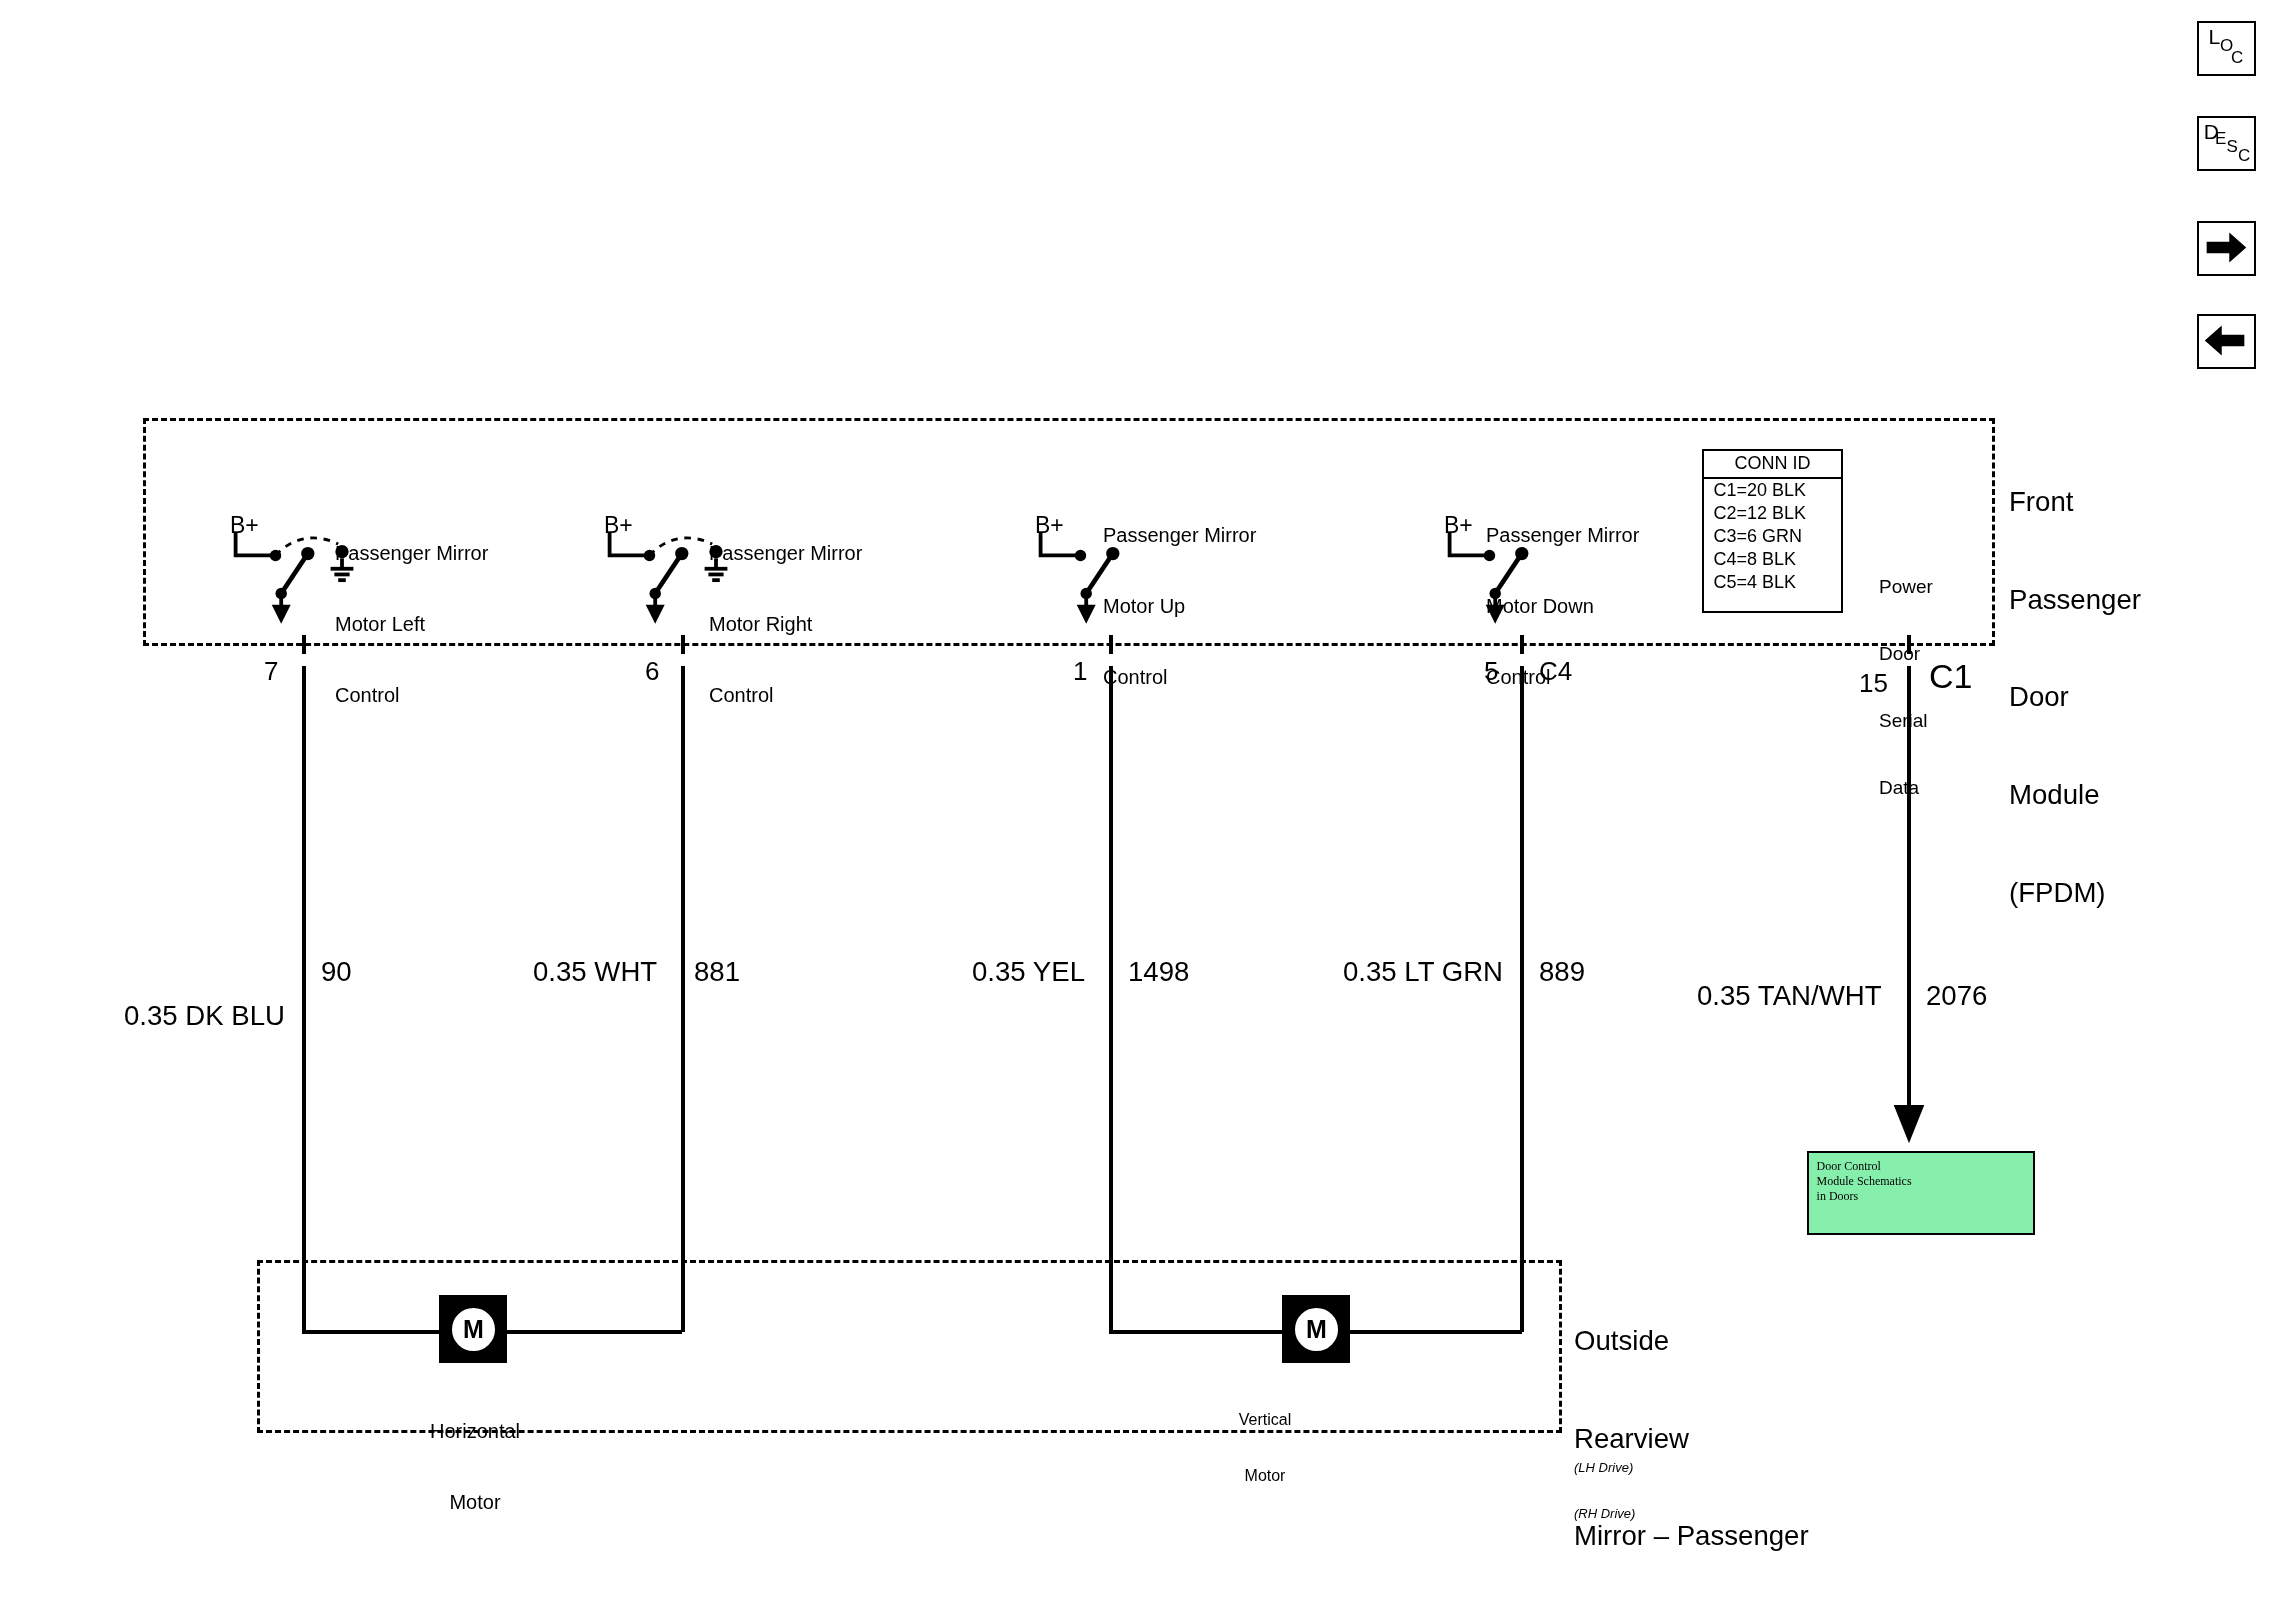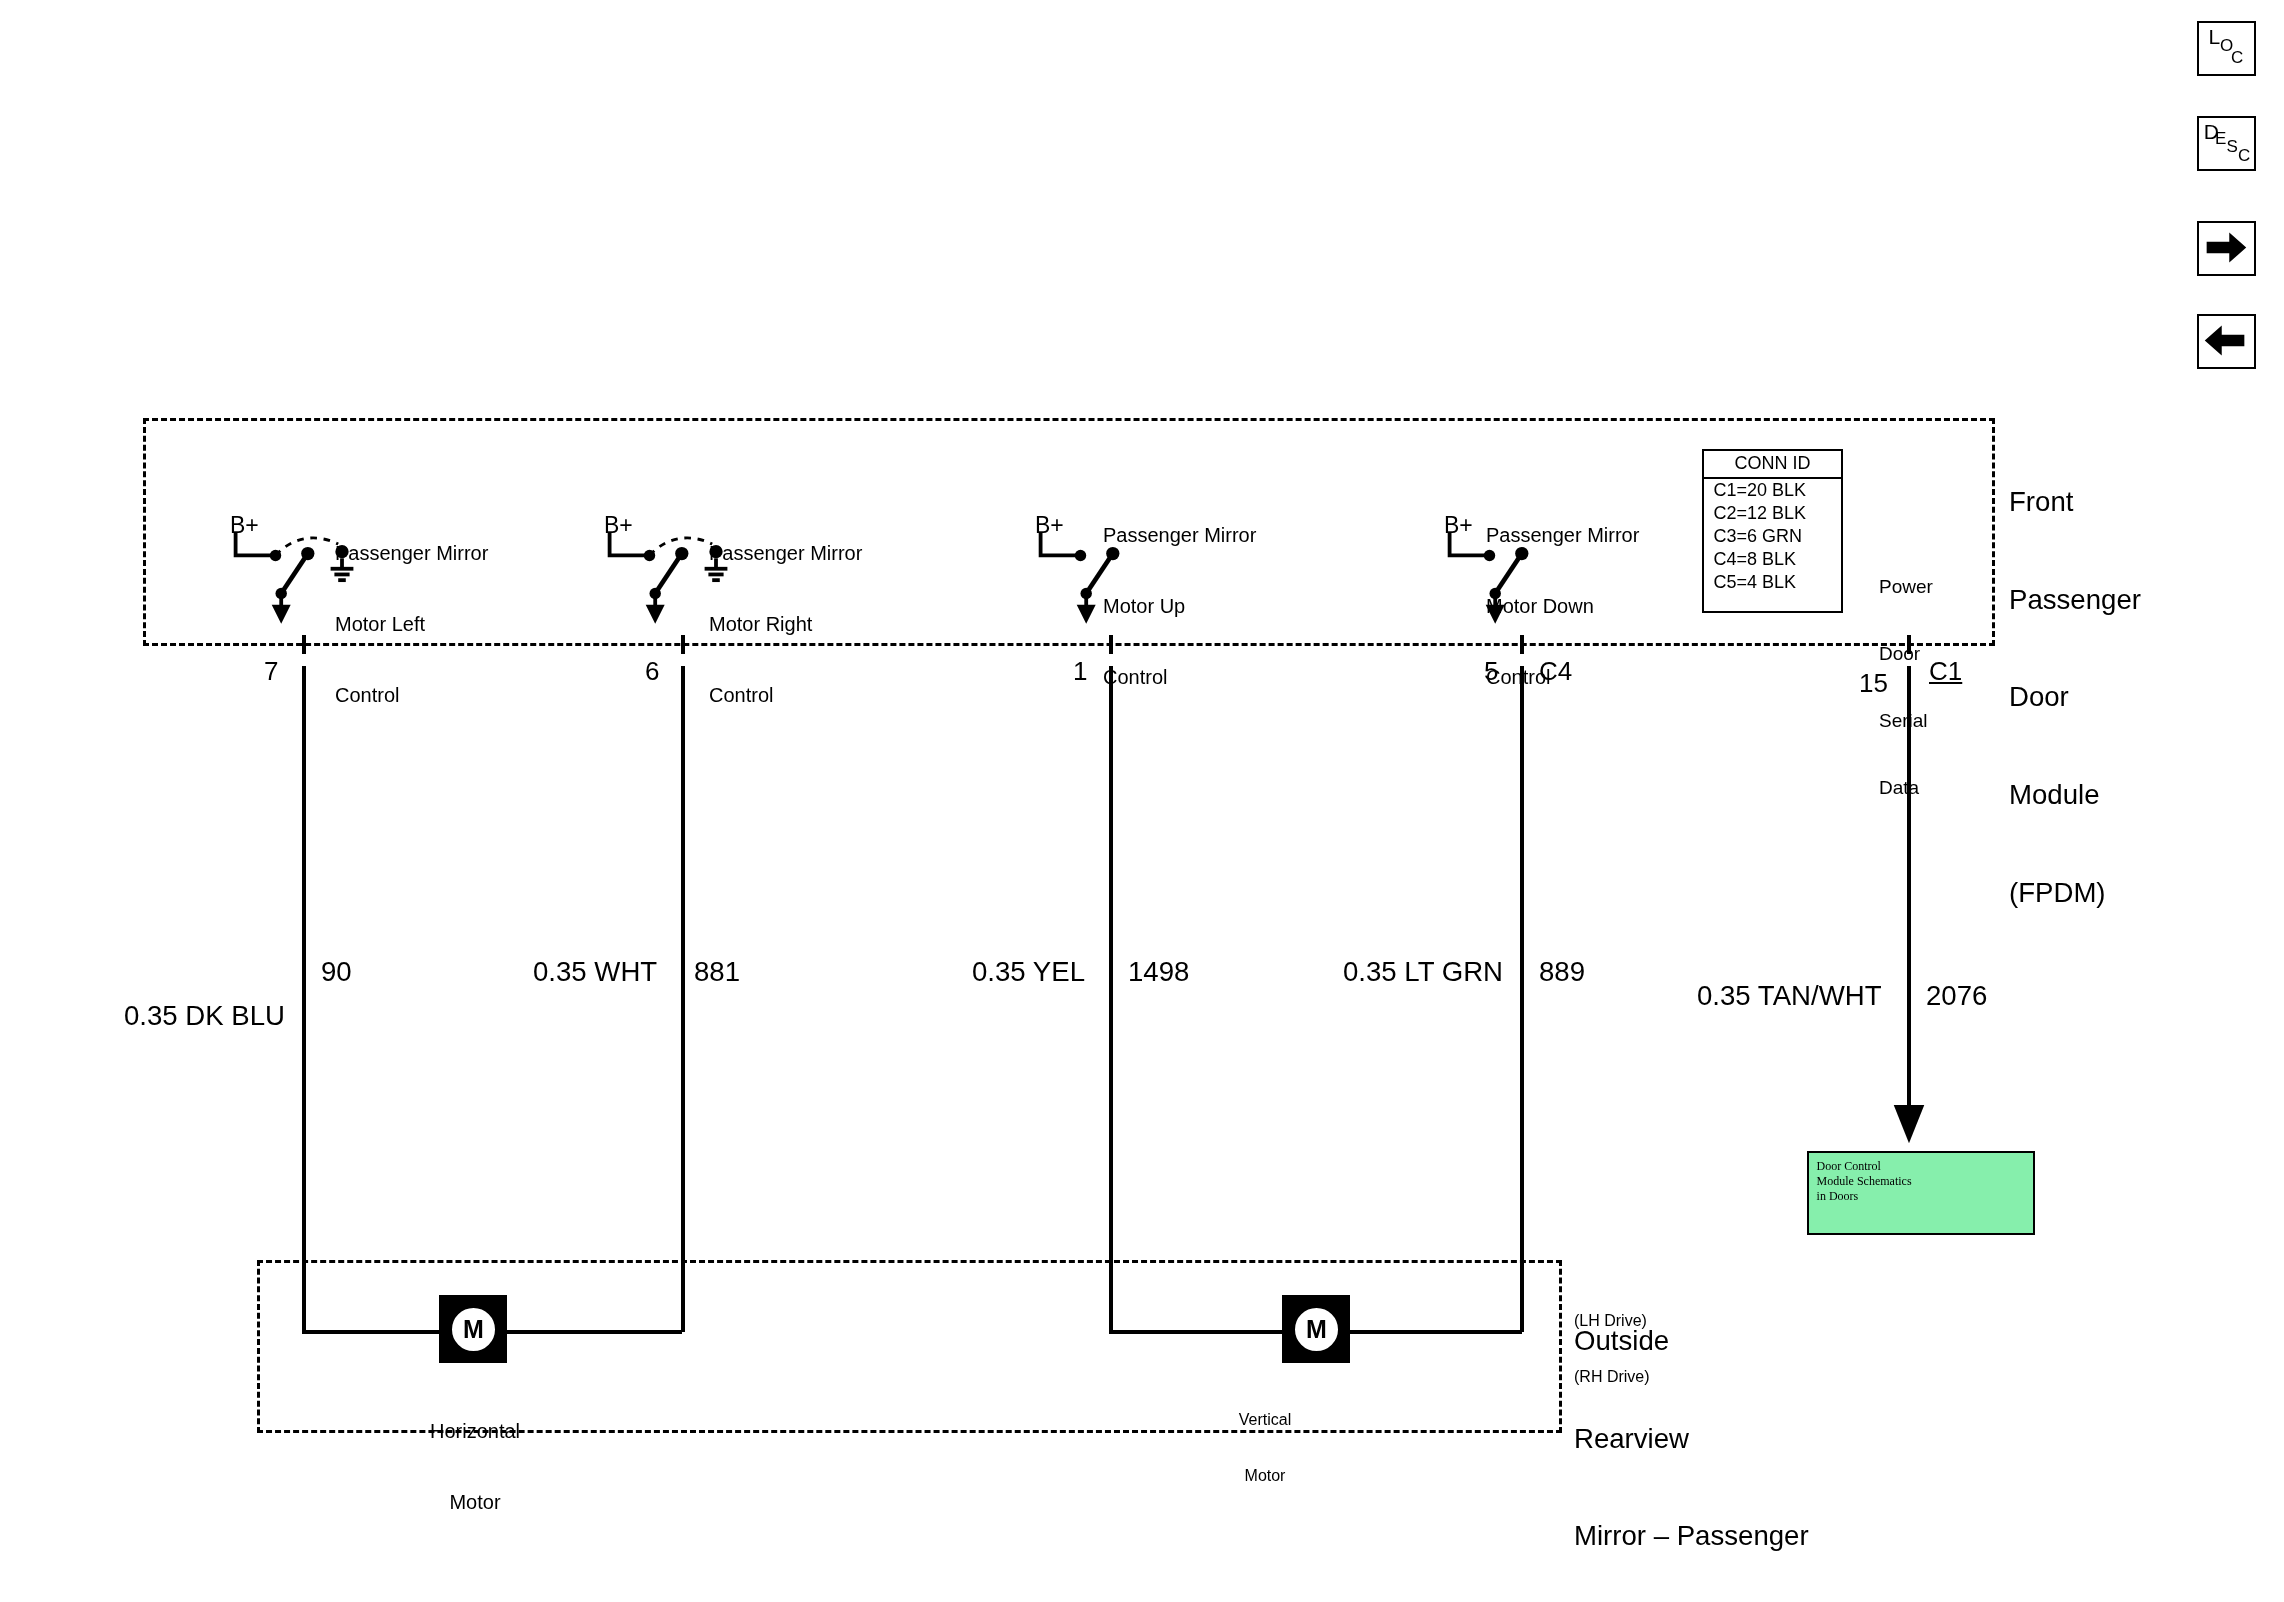--- a/index.html
+++ b/index.html
@@ -167,21 +167,21 @@
     <path d="M84,34 L56,76" stroke="#000" stroke-width="5" fill="none"></path>
     <circle cx="84" cy="34" r="7" fill="#000"></circle>
     <circle cx="56" cy="76" r="6" fill="#000"></circle>
     <path d="M56,76 L56,96" stroke="#000" stroke-width="4" fill="none"></path>
     <polygon points="46,88 66,88 56,108" fill="#000"></polygon>
   </svg>
   <div class="txt" style="left:1484px;top:656px;font-size:26px;">5</div>
 
   <div class="txt" style="left:1539px;top:656px;font-size:26px;">C4</div>
   <div class="txt" style="left:1859px;top:656px;font-size:26px;margin-top:12px;">15</div>
-  <div class="txt" style="left:1929px;top:656px;font-size:26px;text-decoration:underline;">C1</div>
+  <div class="txt" style="left:1929px;top:656px;font-size:34px;">C1</div>
 
   <div class="vline" style="left:302px;top:635px;height:19px;"></div>
   <div class="vline" style="left:681px;top:635px;height:19px;"></div>
   <div class="vline" style="left:1109px;top:635px;height:19px;"></div>
   <div class="vline" style="left:1520px;top:635px;height:19px;"></div>
   <div class="vline" style="left:1907px;top:635px;height:19px;"></div>
 
   <div class="vline" style="left:302px;top:666px;height:666px;"></div>
   <div class="txt" style="left:124px;top:956px;font-size:27.6px;margin-top:44px;">0.35 DK BLU</div>
   <div class="txt" style="left:321px;top:956px;font-size:27.6px;">90</div>
@@ -211,21 +211,21 @@
     <div>in Doors</div>
   </div>
 
   <div class="dashbox" style="left:257px;top:1260px;width:1305px;height:173px;"></div>
 
   <div class="txt" style="left:1574px;top:1260px;font-size:27.6px;">
     <div>Outside</div>
     <div>Rearview</div>
     <div>Mirror – Passenger</div>
   </div>
-  <div class="txt" style="left:1574px;top:1274px;font-size:16px;">
+  <div class="txt" style="left:1574px;top:1429px;font-size:13px;font-style:italic;">
     <div>(LH Drive)</div>
     <div>(RH Drive)</div>
   </div>
 
   <div class="hline" style="left:302px;top:1330px;width:380px;"></div>
   <div class="motorsq" style="left:439px;top:1295px;width:68px;height:68px;"></div>
   <div class="motorcirc" style="left:449px;top:1305px;width:49px;height:49px;">
     <span>M</span>
   </div>
   <div class="txt" style="left:418px;top:1373px;font-size:20px;text-align:center;width:114px;">

